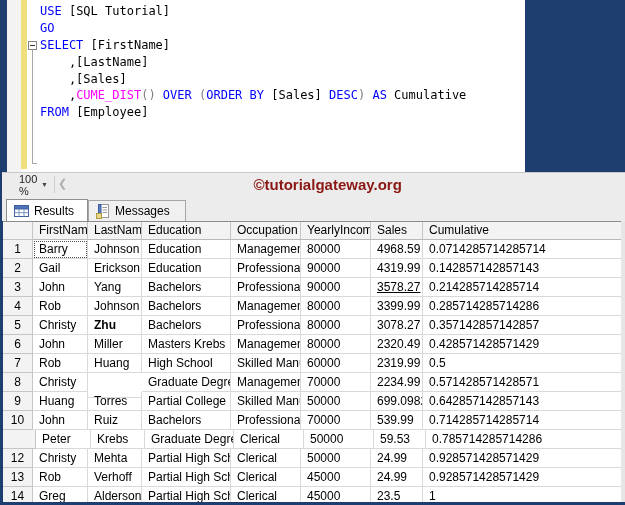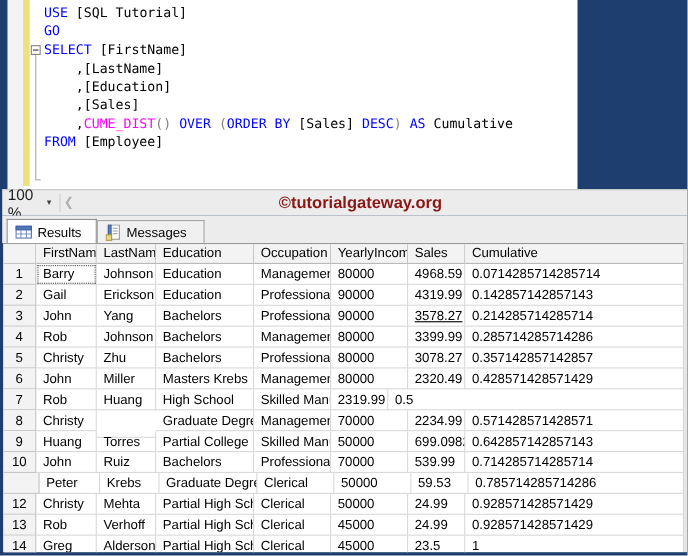--- a/index.html
+++ b/index.html
@@ -20,21 +20,21 @@
   .code-line{height:16.9px;line-height:16.9px;white-space:pre;}
   .tok-kw{color:var(--kw);} .tok-id{color:var(--id);} .tok-fn{color:var(--fn);} .tok-pr{color:var(--pr);}
   .fold-box{position:absolute;left:21px;top:41px;width:9px;height:9px;border:1px solid #848484;background:#fff;}
   .fold-box::after{content:"";position:absolute;left:1px;top:3px;width:5px;height:1px;background:#333;}
   .fold-vline{position:absolute;left:25px;top:50px;width:1px;height:113px;background:#a8a8a8;}
   .fold-tick{position:absolute;left:25px;top:163px;width:5px;height:1px;background:#a8a8a8;}
 
   
   .toolbar{position:absolute;left:2px;top:172px;width:623px;height:24px;background:var(--toolbar);border-top:1px solid #c9c9c9;}
   .zoom-combo{position:absolute;left:1px;top:2px;width:48px;height:19px;background:var(--toolbar);display:flex;align-items:center;cursor:default;}
-  .zoom-label{font-size:14px;color:#1e1e1e;padding-left:4px;flex:1;}
+  .zoom-label{font-size:11px;color:#1e1e1e;padding-left:16px;flex:1;}
   .caret{font-size:7px;color:#444;padding-right:3px;}
   .tb-sep{position:absolute;left:52px;top:3px;width:1px;height:17px;background:#cfcfcf;}
   .scroll-left{position:absolute;left:56px;top:4px;font-size:11px;color:#aeaeae;}
   .watermark{position:absolute;left:50%;margin-left:-60px;top:3px;font-size:15px;font-weight:bold;color:var(--wm);letter-spacing:0px;}
 
   
   .tabbar{position:absolute;left:2px;top:196px;width:623px;height:25px;background:var(--toolbar);}
   .tab{position:absolute;display:flex;align-items:center;gap:5px;padding-left:7px;font-size:12px;color:#000;cursor:default;}
   .tab.active{left:4px;top:3px;width:82px;height:22px;background:#ffffff;border:1px solid #8f8f8f;border-bottom:none;z-index:2;}
   .tab.inactive{left:86px;top:4px;width:98px;height:21px;background:#f0f0f0;border:1px solid #a6a6a6;border-bottom:none;}
@@ -60,21 +60,20 @@
     <div class="ind-margin"></div>
     <div class="change-bar"></div>
     <div class="fold-box"></div>
     <div class="fold-vline"></div>
     <div class="fold-tick"></div>
     <div class="code">
         <div class="code-line"><span class="tok-kw">USE</span><span class="tok-id"> [SQL Tutorial]</span></div>
         <div class="code-line"><span class="tok-kw">GO</span></div>
         <div class="code-line"><span class="tok-kw">SELECT</span><span class="tok-id"> [FirstName]</span></div>
         <div class="code-line"><span class="tok-id">    ,[LastName]</span></div>
-        <div class="code-line"><span class="tok-id">    ,[Education]</span></div>
         <div class="code-line"><span class="tok-id">    ,[Sales]</span></div>
         <div class="code-line"><span class="tok-id">    ,</span><span class="tok-fn">CUME_DIST</span><span class="tok-pr">()</span><span class="tok-id"> </span><span class="tok-kw">OVER</span><span class="tok-id"> </span><span class="tok-pr">(</span><span class="tok-kw">ORDER BY</span><span class="tok-id"> [Sales] </span><span class="tok-kw">DESC</span><span class="tok-pr">)</span><span class="tok-id"> </span><span class="tok-kw">AS</span><span class="tok-id"> Cumulative</span></div>
         <div class="code-line"><span class="tok-kw">FROM</span><span class="tok-id"> [Employee]</span></div>
       </div>
   </div>
 
   <div class="toolbar">
     <div class="zoom-combo">
       <span class="zoom-label">100 %</span>
       <span class="caret">▼</span>
@@ -155,21 +154,21 @@
         <div class="gc" style="flex-basis: 54px;">Johnson</div>
         <div class="gc" style="flex-basis: 89px;">Bachelors</div>
         <div class="gc" style="flex-basis: 70px;">Management</div>
         <div class="gc" style="flex-basis: 70px;">80000</div>
         <div class="gc" style="flex-basis: 52px;">3399.99</div>
         <div class="gc last">0.285714285714286</div>
       </div>
       <div class="grid-row">
         <div class="gc rownum" style="flex-basis: 30px;">5</div>
         <div class="gc" style="flex-basis: 55px;">Christy</div>
-        <div class="gc" style="flex-basis: 54px;">Zhu</div>
+        <div class="gc" style="flex-basis: 54px; font-weight: bold;">Zhu</div>
         <div class="gc" style="flex-basis: 89px;">Bachelors</div>
         <div class="gc" style="flex-basis: 70px;">Professional</div>
         <div class="gc" style="flex-basis: 70px;">80000</div>
         <div class="gc" style="flex-basis: 52px;">3078.27</div>
         <div class="gc last">0.357142857142857</div>
       </div>
       <div class="grid-row">
         <div class="gc rownum" style="flex-basis: 30px;">6</div>
         <div class="gc" style="flex-basis: 55px;">John</div>
         <div class="gc" style="flex-basis: 54px;">Miller</div>
@@ -178,20 +177,21 @@
         <div class="gc" style="flex-basis: 70px;">80000</div>
         <div class="gc" style="flex-basis: 52px;">2320.49</div>
         <div class="gc last">0.428571428571429</div>
       </div>
       <div class="grid-row">
         <div class="gc rownum" style="flex-basis: 30px;">7</div>
         <div class="gc" style="flex-basis: 55px;">Rob</div>
         <div class="gc" style="flex-basis: 54px;">Huang</div>
         <div class="gc" style="flex-basis: 89px;">High School</div>
         <div class="gc" style="flex-basis: 70px;">Skilled Manual</div>
+        <div class="gc" style="flex-basis: 70px;">60000</div>
         <div class="gc" style="flex-basis: 52px;">2319.99</div>
         <div class="gc last">0.5</div>
       </div>
       <div class="grid-row">
         <div class="gc rownum" style="flex-basis: 30px;">8</div>
         <div class="gc" style="flex-basis: 55px;">Christy</div>
         <div class="gc" style="flex-basis: 54px; margin-top: 24px;">Carlson</div>
         <div class="gc" style="flex-basis: 89px;">Graduate Degree</div>
         <div class="gc" style="flex-basis: 70px;">Management</div>
         <div class="gc" style="flex-basis: 70px;">70000</div>

